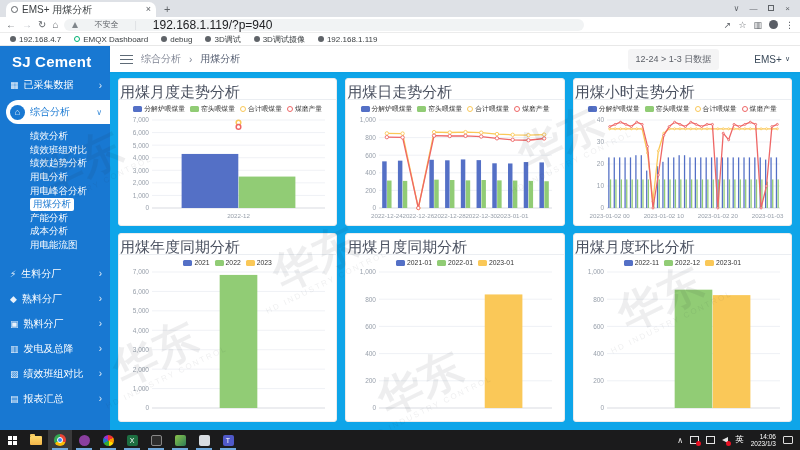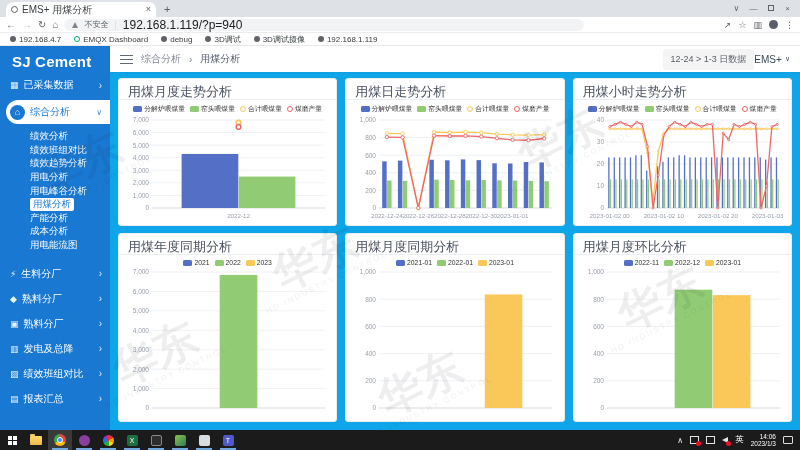--- a/index.html
+++ b/index.html
@@ -13,21 +13,21 @@
   .tab-close { font-size:9px; color:#5f6368; line-height:1; }
   .newtab { font-size:11px; color:#5f6368; margin-left:8px; line-height:15px; }
   .winctl { position:absolute; right:4px; top:0; height:17px; display:flex; align-items:center; gap:0; }
   .winctl span { width:17px; text-align:center; font-size:8px; color:#5f6368; }
   .wc-box { display:inline-block; }
   .wc-box i { display:inline-block; width:6px; height:6px; border:1px solid #5f6368; }
 
   .addrbar { height:16px; background:#fff; display:flex; align-items:center; padding:0 6px; gap:6px; border-bottom:1px solid #ececec; }
   .nav-ic { font-size:10px; color:#5f6368; line-height:1; }
   .nav-ic.dis { color:#bdc1c6; }
-  .urlpill { flex:1; max-width:520px; height:12px; background:#f1f3f4; border-radius:7px; display:flex; align-items:center; padding:0 8px; gap:6px; }
+  .urlpill { flex:1; max-width:520px; height:12px; background:#f1f3f4; border-radius:7px; display:flex; align-items:center; padding:0 8px; gap:16px; }
   .warn-tri { width:0; height:0; border-left:3.5px solid transparent; border-right:3.5px solid transparent; border-bottom:6px solid #80868b; flex:none; }
   .sec-label { font-size:8px; color:#5f6368; white-space:nowrap; }
   .pill-div { color:#dadce0; font-size:9px; }
   .url-text { font-size:12px; color:#202124; white-space:nowrap; }
   .addr-right { display:flex; align-items:center; gap:7px; margin-left:auto; }
   .addr-right .ic { font-size:9px; color:#5f6368; }
   .avatar { width:9px; height:9px; border-radius:50%; background:#5a5e66; }
 
   .bmbar { height:13px; background:#fff; display:flex; align-items:center; gap:13px; padding:0 10px; border-bottom:1px solid #e8e8e8; }
   .bm { display:inline-flex; align-items:center; gap:3px; }
@@ -58,26 +58,26 @@
 
   .main { flex:1; display:flex; flex-direction:column; min-width:0; }
   .topbar { height:26px; background:#fff; display:flex; align-items:center; padding:0 10px; gap:8px; box-shadow:0 1px 2px rgba(0,0,0,.04); }
   .hamburger { width:13px; height:11px; position:relative; }
   .hamburger::before { content:""; position:absolute; top:1px; left:0; right:0; height:1.5px; background:#5f6b77; box-shadow:0 4px 0 #5f6b77, 0 8px 0 #5f6b77; }
   .crumb { font-size:10px; color:#808695; }
   .crumb.current { color:#515a6e; }
   .crumb-sep { font-size:10px; color:#808695; }
   .topbar-right { margin-left:auto; display:flex; align-items:center; }
   .date-btn { background:#f4f4f5; border:none; border-radius:3px; color:#5a5e66; font-size:9px; padding:4px 8px; font-family:inherit; }
-  .user-menu { font-size:10px; color:#3b4a5a; display:inline-flex; align-items:center; gap:3px; }
+  .user-menu { font-size:10px; color:#3b4a5a; display:inline-flex; align-items:center; gap:3px;margin-left:35px; }
   .user-menu .chev { font-size:7px; color:#3b4a5a; }
 
   .grid { flex:1; display:grid; grid-template-columns:repeat(3,1fr); grid-template-rows:148px 189px; gap:7px 8px; padding:6px 8px 8px; }
   .card { background:#fff; border:1px solid #ececec; border-radius:3px; overflow:hidden; display:flex; flex-direction:column; }
-  .card-h { height:21px; padding:4px 9px 0; font-size:13px; color:#4a5160; border-bottom:1px solid #ebeef2; }
+  .card-h { height:21px; padding:4px 1px 0; font-size:15px; color:#4a5160; border-bottom:1px solid #ebeef2; }
   .card-b { flex:1; padding:1px 6px 2px; }
   .legend { display:flex; justify-content:center; align-items:center; gap:5px; padding:3px 0 1px; white-space:nowrap; overflow:hidden; }
   .lg-item { display:inline-flex; align-items:center; gap:2px; font-size:6.8px; color:#333; }
   .mk-rect { width:9px; height:6px; border-radius:1.5px; display:inline-block; }
   .mk-ring { width:6px; height:6px; border-radius:50%; border:1.7px solid; display:inline-block; background:#fff; }
   .card svg { display:block; margin:0 auto; }
 
   .wm { position:absolute; transform:rotate(-26deg); opacity:.07; pointer-events:none; z-index:5; color:#1b2430; text-align:center; }
   .wm-big { font-size:44px; font-weight:bold; line-height:1; }
   .wm-small { font-size:8px; letter-spacing:2px; }

